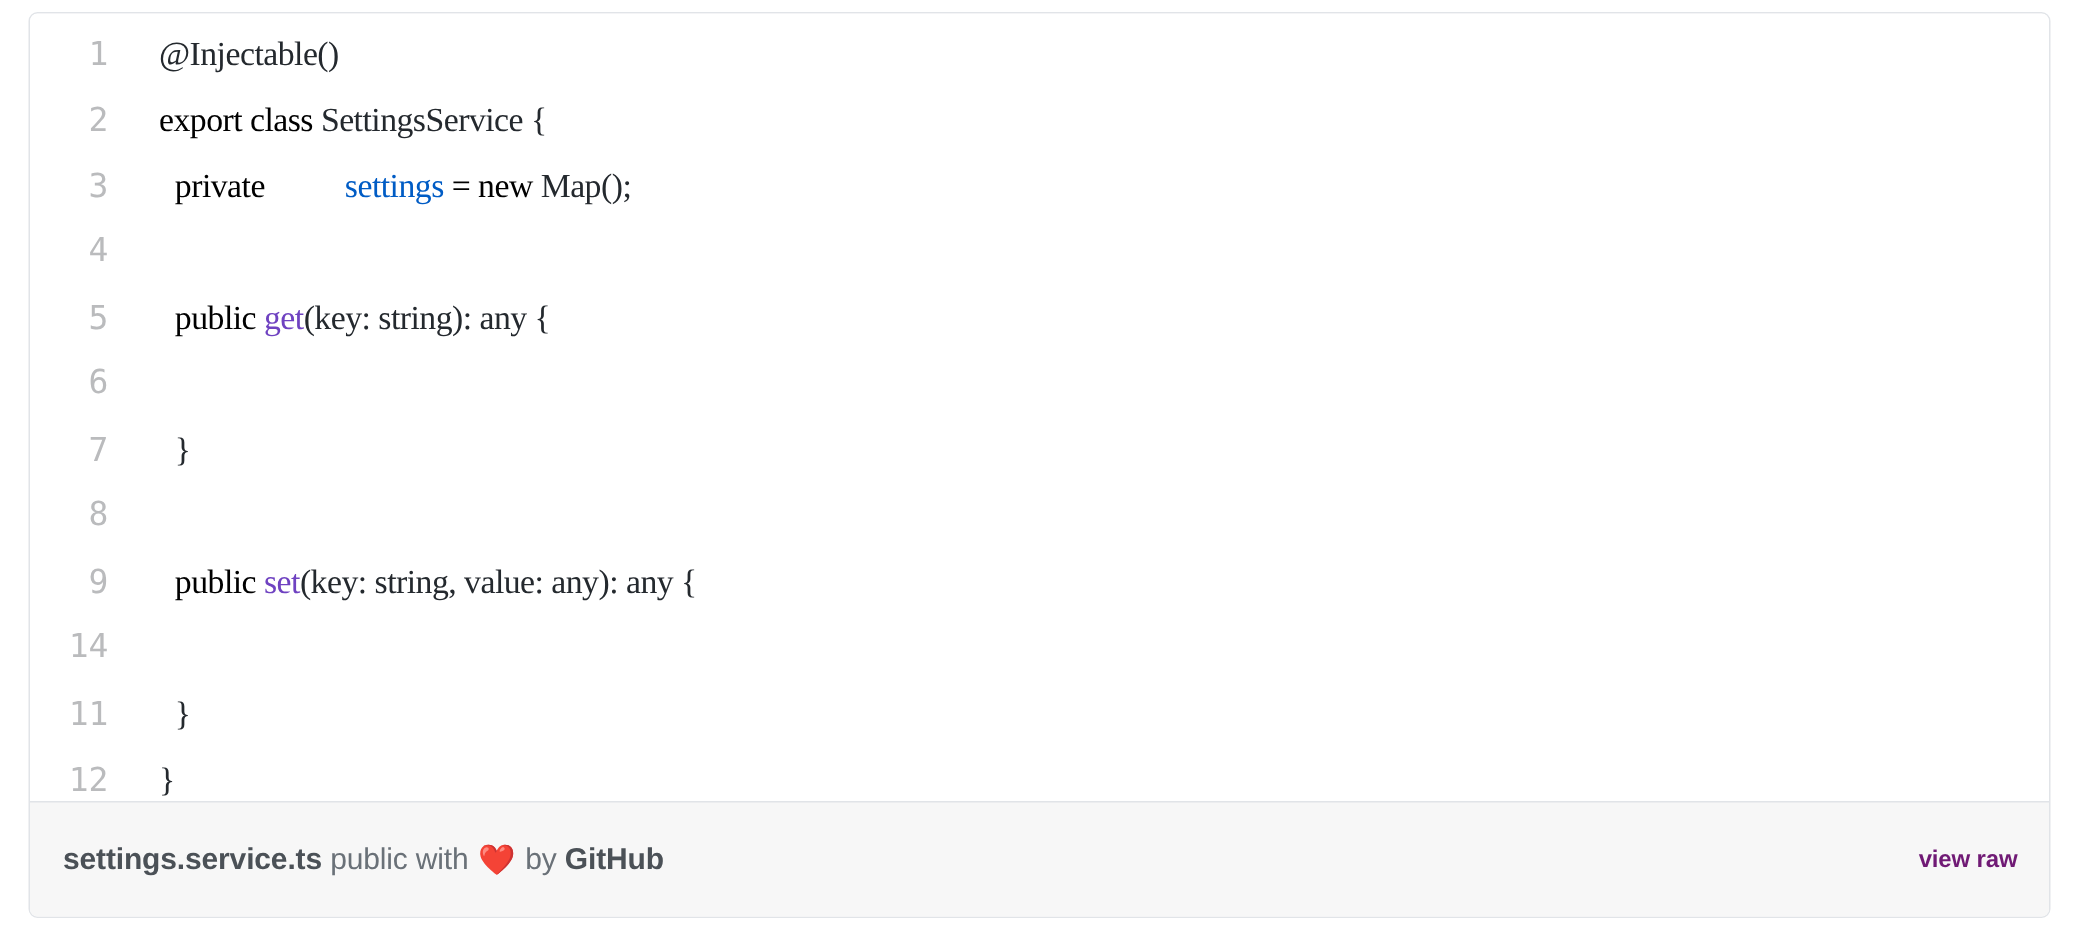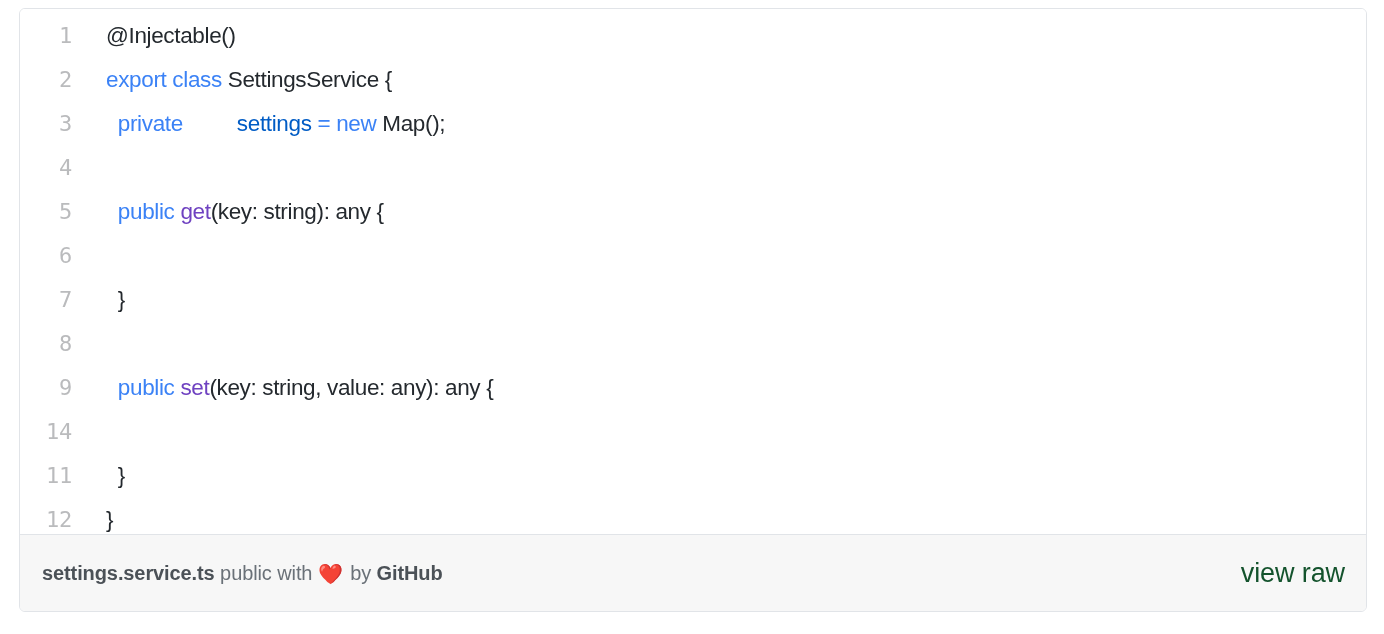--- a/index.html
+++ b/index.html
@@ -49,27 +49,27 @@
     padding-right: 0px;
     color: #babbbd;
     font-family: "DejaVu Sans Mono", "Liberation Mono", monospace;
     font-size: 22px;
     letter-spacing: -0.2px;
     user-select: none;
   }
 
   .code {
     padding-left: 34px;
-    font-family: Liberation Sans, sans-serif;
+    font-family: Liberation Serif, serif;
     font-size: 22.5px;
     color: #24292e;
     letter-spacing: -0.35px;
   }
 
-  .tok-k  { color: #3b82f6; }
+  .tok-k  { color: #000000; }
   .tok-v  { color: #005cc5; margin-left: 48px; }
   .tok-f  { color: #6f42c1; }
   .tok-p  { color: #24292e; }
 
   .gist-meta {
     border-top: 1px solid #e1e4e8;
     background: #f7f7f7;
     height: 78px;
     display: flex;
     align-items: center;
@@ -94,25 +94,26 @@
     font-weight: normal;
     color: #6a7178;
   }
   .heart {
     font-size: 20px;
     line-height: 1;
     margin: 0 1px;
   }
 
   .view-raw {
-    font-size: 27px;
-    color: #14532d;
+    font-size: 16px;
+    color: #701a75;
     text-decoration: none;
     letter-spacing: -0.1px;
     cursor: pointer;
+    font-weight: bold;
   }
 </style>
 </head>
 <body>
 
 <div class="gist-wrap">
 
   <div class="code-area" id="code-area">
       <div class="code-line"><span class="ln">1</span><span class="code"><span class="tok-p">@Injectable()</span></span></div>
       <div class="code-line"><span class="ln">2</span><span class="code"><span class="tok-k">export class</span><span class="tok-p"> SettingsService {</span></span></div>

